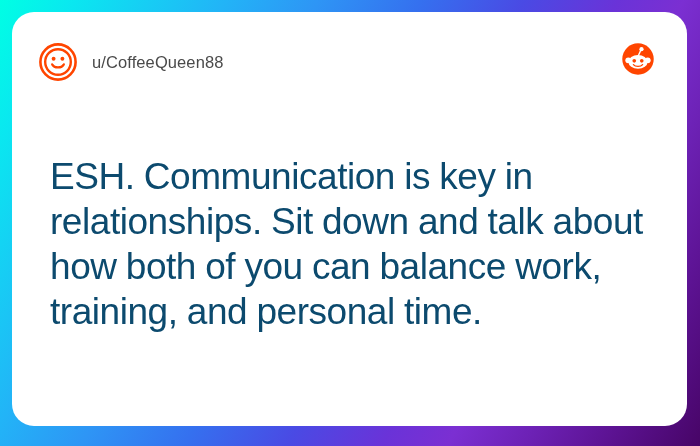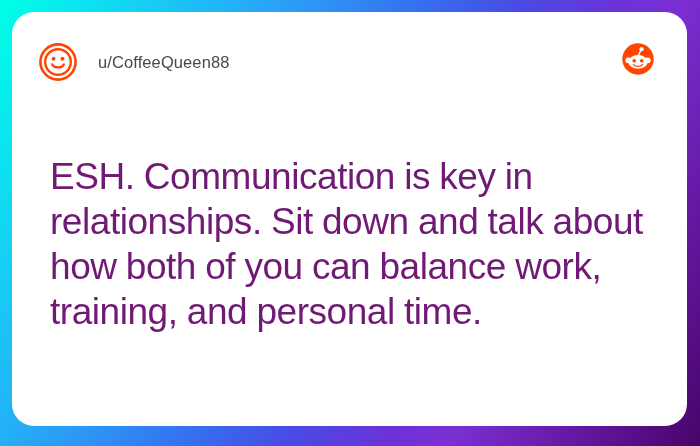--- a/index.html
+++ b/index.html
@@ -70,21 +70,21 @@
   }
 
   .avatar {
     width: 40px;
     height: 40px;
     flex: 0 0 40px;
     display: block;
   }
 
   .username {
-    margin-left: 20px;
+    margin-left: 14px;
     font-size: 16.5px;
     color: #4a4a4a;
     letter-spacing: 0.1px;
     white-space: nowrap;
     font-family: "Liberation Sans", sans-serif;
   }
 
   .brand-logo {
     position: absolute;
     right: 10px;
@@ -95,21 +95,21 @@
   }
 
   
   .comment-body {
     position: absolute;
     left: 38px;
     right: 34px;
     top: 142px;
     font-size: 37px;
     line-height: 45px;
-    color: #701a75;
+    color: #0c4a6e;
     letter-spacing: -0.45px;
     word-spacing: -0.6px;
     font-family: "Liberation Sans", sans-serif;
     font-weight: 400;
   }
 </style>
 </head>
 <body>
 
 <div class="stage">

